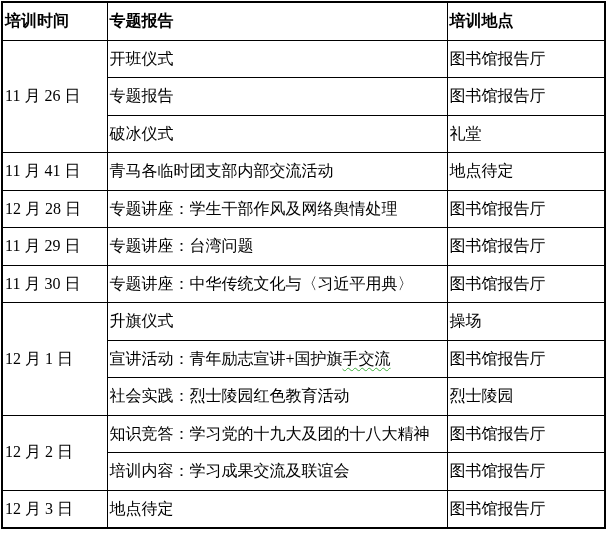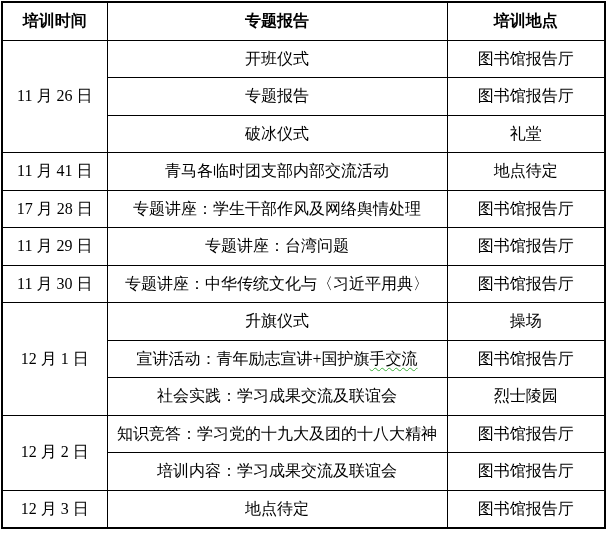--- a/index.html
+++ b/index.html
@@ -17,21 +17,21 @@
     table-layout: fixed;
     margin: 1px 0 0 1px;
     width: 605px;
     border: 2px solid #000000;
   }
   col.c-date     { width: 105px; }
   col.c-content  { width: 340px; }
   col.c-location { width: 158px; }
   th, td {
     border: 1px solid #000000;
-    text-align: center;
+    text-align: left;
     vertical-align: middle;
     padding: 0 2px;
     height: 36.5px;
     font-size: 16px;
     line-height: 1.15;
     overflow: hidden;
     white-space: nowrap;
     margin-top: 12px;
   }
   th {
@@ -81,21 +81,21 @@
       <td>礼堂</td>
     </tr>
 
     <tr>
       <td class="date-cell">11 月 41 日</td>
       <td>青马各临时团支部内部交流活动</td>
       <td>地点待定</td>
     </tr>
 
     <tr>
-      <td class="date-cell">17 月 28 日</td>
+      <td class="date-cell">12 月 28 日</td>
       <td>专题讲座：学生干部作风及网络舆情处理</td>
       <td>图书馆报告厅</td>
     </tr>
 
     <tr>
       <td class="date-cell">11 月 29 日</td>
       <td>专题讲座：台湾问题</td>
       <td>图书馆报告厅</td>
     </tr>
 
@@ -108,21 +108,21 @@
     <tr>
       <td class="date-cell" rowspan="3">12 月 1 日</td>
       <td>升旗仪式</td>
       <td>操场</td>
     </tr>
     <tr>
       <td><span>宣讲活动：青年励志宣讲+国护旗</span><span class="squiggle">手交流</span></td>
       <td>图书馆报告厅</td>
     </tr>
     <tr>
-      <td>社会实践：学习成果交流及联谊会</td>
+      <td>社会实践：烈士陵园红色教育活动</td>
       <td>烈士陵园</td>
     </tr>
 
     <tr>
       <td class="date-cell" rowspan="2">12 月 2 日</td>
       <td>知识竞答：学习党的十九大及团的十八大精神</td>
       <td>图书馆报告厅</td>
     </tr>
     <tr>
       <td>培训内容：学习成果交流及联谊会</td>

